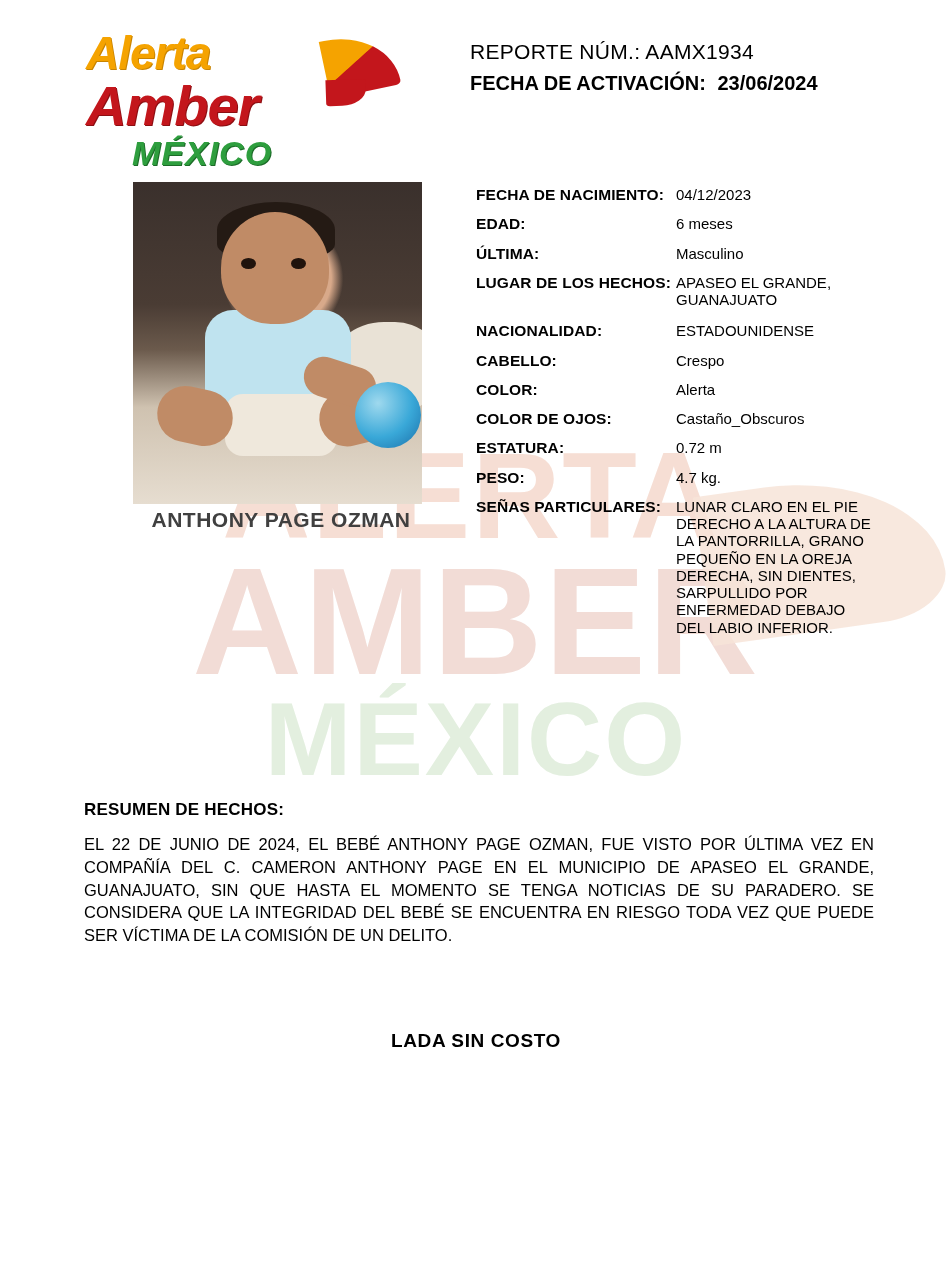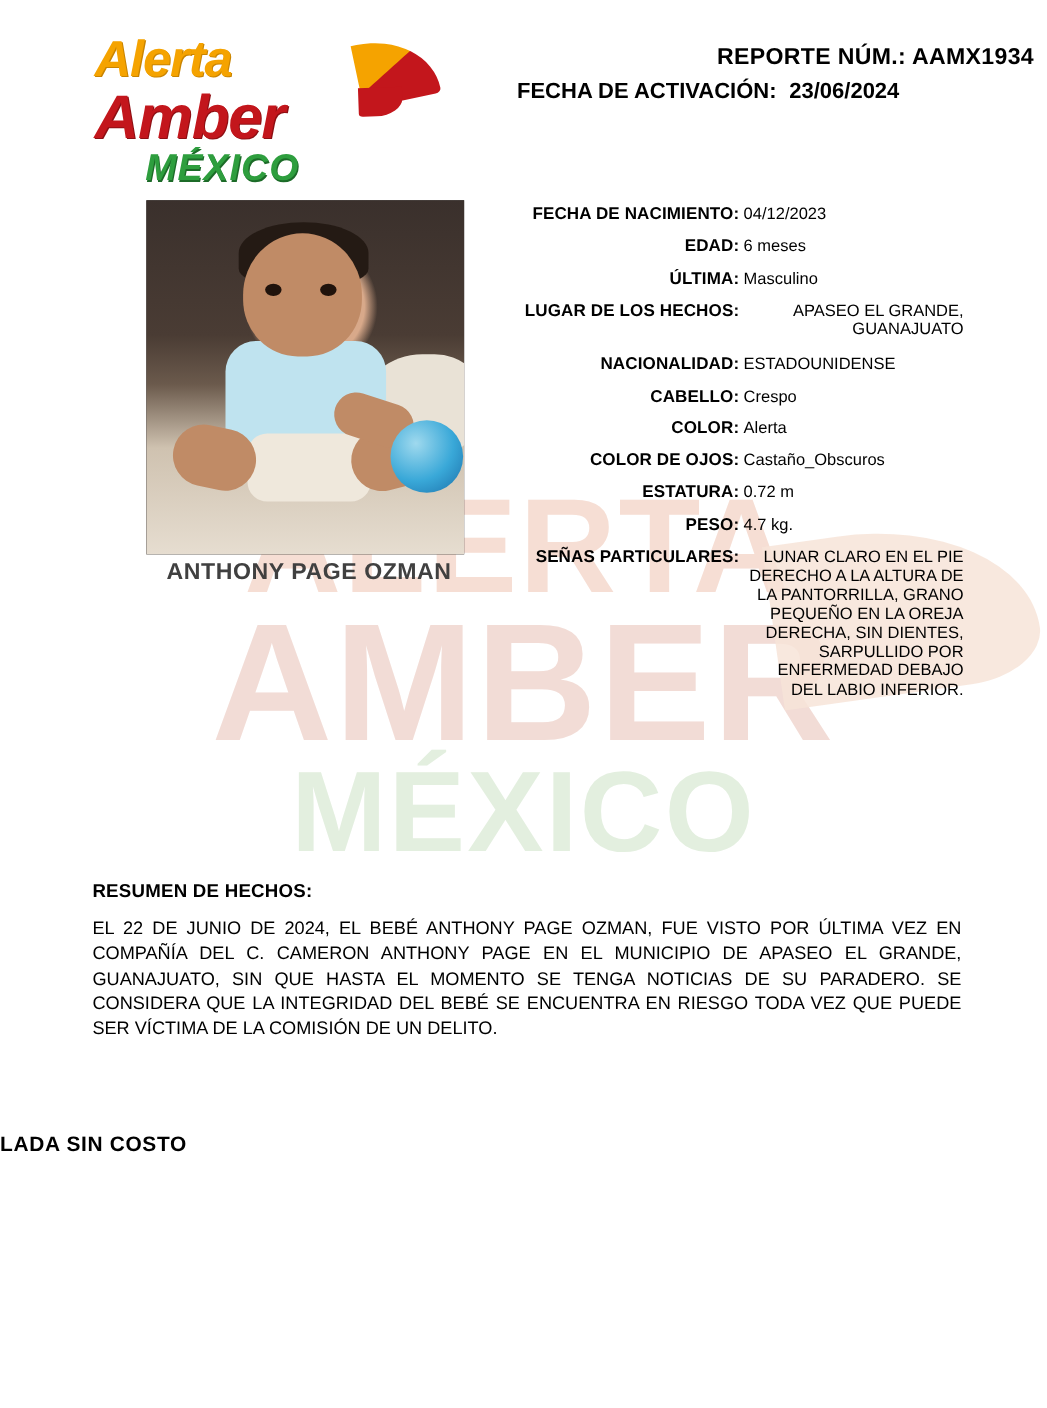--- a/index.html
+++ b/index.html
@@ -133,23 +133,22 @@
   }
 
   .report-block {
     position: absolute;
     left: 470px;
     top: 18px;
     width: 470px;
   }
   .report-num {
     font-size: 21px;
-    font-weight: bold;
+    font-weight: normal;
     letter-spacing: .3px;
-    text-align: right;
   }
   .report-date {
     font-size: 20px;
     font-weight: bold;
     margin-top: 8px;
   }
   .report-date .val {
     font-weight: bold;
     margin-left: 6px;
   }
@@ -267,21 +266,20 @@
     font-weight: bold;
     letter-spacing: .5px;
   }
 
   
   .data-table {
     position: absolute;
     left: 476px;
     top: 186px;
     width: 440px;
-    text-align: right;
   }
   .drow {
     display: flex;
     align-items: flex-start;
     margin-bottom: 12px;
   }
   .dlabel {
     width: 196px;
     flex: 0 0 196px;
     font-size: 15.5px;
@@ -316,20 +314,21 @@
     text-align: justify;
     font-weight: 500;
   }
 
   
   .footer {
     position: absolute;
     left: 0;
     top: 1030px;
     width: 952px;
+    text-align: center;
   }
   .lada {
     font-size: 19px;
     font-weight: bold;
     letter-spacing: .6px;
   }
   .phone {
     margin-top: 14px;
     font-size: 47px;
     font-weight: bold;

